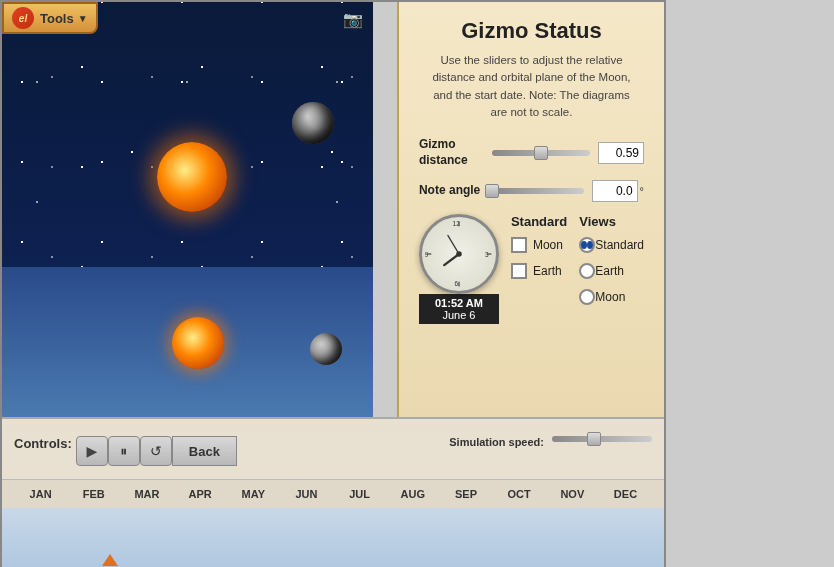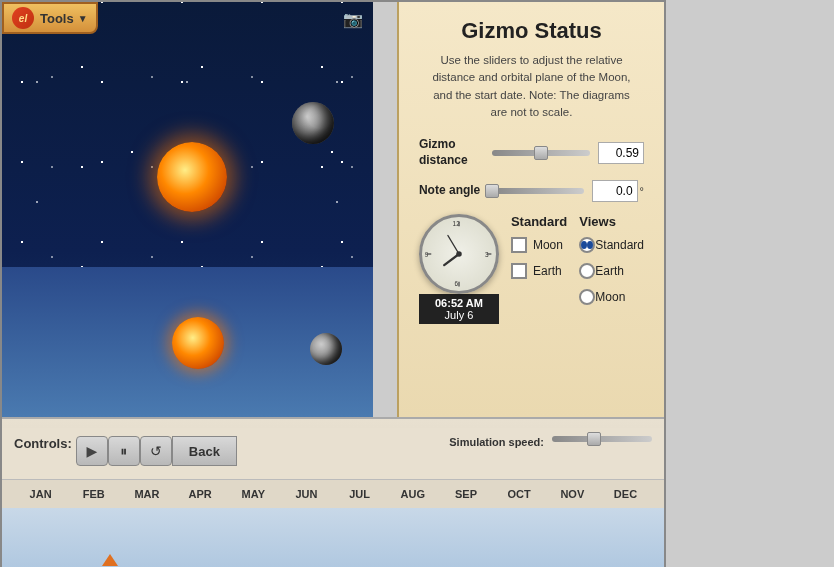--- a/index.html
+++ b/index.html
@@ -549,22 +549,22 @@
               <line x1="5" y1="40" x2="10" y2="40" stroke="#555" stroke-width="1.5"></line>
 
               <line x1="40" y1="40" x2="24" y2="52" stroke="#333" stroke-width="2.5" stroke-linecap="round"></line>
 
               <line x1="40" y1="40" x2="28" y2="20" stroke="#333" stroke-width="1.5" stroke-linecap="round"></line>
 
               <circle cx="40" cy="40" r="3" fill="#333"></circle>
             </svg>
           </div>
           <div class="clock-time-box">
-            <span class="clock-time-line1">06:52 AM</span>
-            <span class="clock-time-line2">July 6</span>
+            <span class="clock-time-line1">01:52 AM</span>
+            <span class="clock-time-line2">June 6</span>
           </div>
         </div>
 
         <div class="sv-column">
           <div class="sv-header">Standard</div>
           <div class="checkbox-row">
             <div class="custom-checkbox"></div>
             <span class="checkbox-label">Moon</span>
           </div>
           <div class="checkbox-row">

